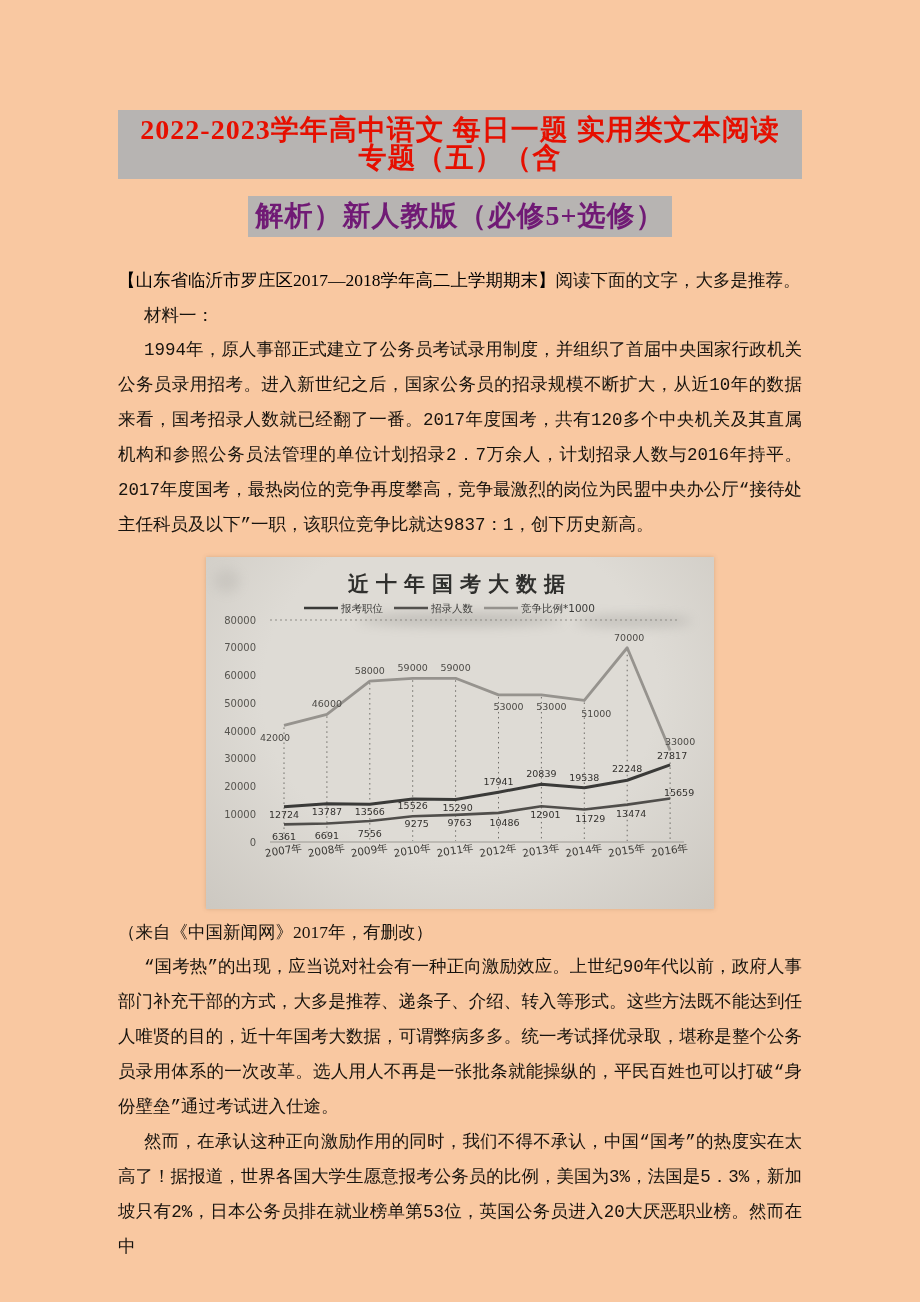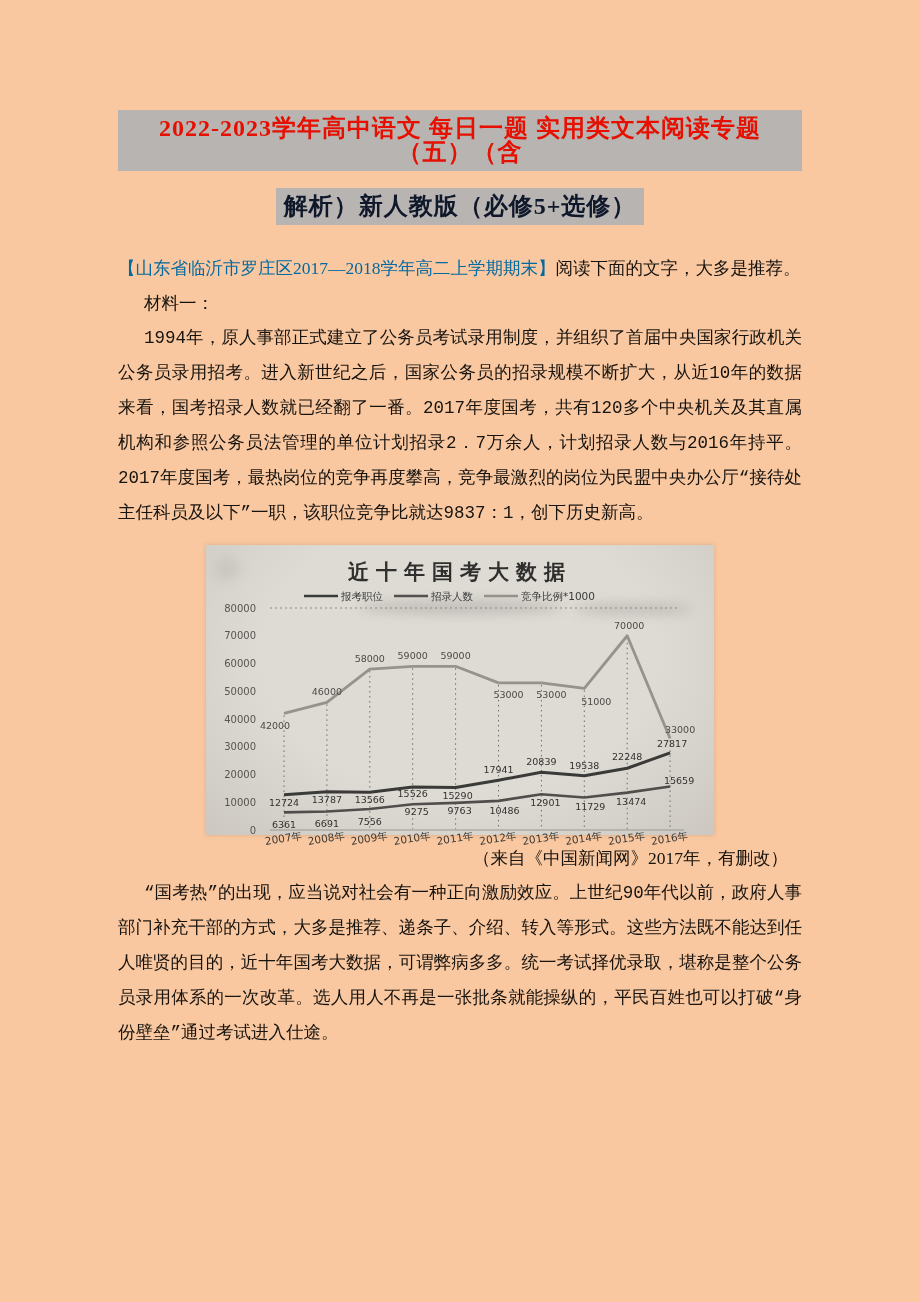--- a/index.html
+++ b/index.html
@@ -3,48 +3,48 @@
 <meta charset="utf-8">
 <style>
   html{background:#f9c8a1;}
   body{
     margin:0; width:920px; height:1302px; overflow:hidden;
     background:#f9c8a1;
     font-family:"Liberation Serif","DejaVu Serif",serif;
     color:#17130e;
   }
   .content{padding:110px 118px 0 118px;}
-  .doc-title{margin:0 0 26px 0; font-size:24px; font-weight:bold; text-align:center; line-height:1;}
+  .doc-title{margin:0 0 26px 0; font-size:28px; font-weight:bold; text-align:center; line-height:1;}
   .doc-title .hl{display:table; margin:0 auto 17px auto; padding:6px 8px 7px 8px; letter-spacing:1px;}
   p{margin:0; font-size:17.5px; line-height:35px;}
   .para{text-align:justify; text-indent:26px;font-family:Liberation Mono, monospace;}
   .heading{text-indent:26px;}
-  .caption{text-align:right; padding-right:14px;}
+  .caption{padding-right:14px;}
   figure.chart-photo{
-    margin:14px auto 0 auto; width:508px; height:290px; position:relative;
+    margin:14px auto 0 auto; width:508px; height:352px; position:relative;
     background:radial-gradient(ellipse at 50% 38%, #dedbd5 55%, #ccc8c1 100%);
     box-shadow:0 0 4px rgba(120,90,60,0.25);
   }
   .sm{position:absolute; background:#85837f; filter:blur(6px); border-radius:50%;}
   .sm1{left:152px; top:56px; width:205px; height:13px; opacity:.33;}
   .sm2{left:368px; top:58px; width:118px; height:12px; opacity:.30;}
   .sm3{left:8px; top:12px; width:26px; height:24px; opacity:.15;}
   svg{position:absolute; left:0; top:0;}
 </style>
 </head>
 <body style="background: rgb(249, 200, 161); color: rgb(23, 19, 14);">
 
 <div class="content">
 
   <h1 class="doc-title">
       <span class="hl" style="background: rgb(183, 180, 178); color: rgb(230, 15, 0);">2022-2023学年高中语文 每日一题 实用类文本阅读专题（五）（含</span>
-      <span class="hl" style="background: rgb(183, 180, 178); color: #0f172a;">解析）新人教版（必修5+选修）</span>
+      <span class="hl" style="background: rgb(183, 180, 178); color: #701a75;">解析）新人教版（必修5+选修）</span>
     </h1>
 
-  <p class="intro"><span class="red" style="color: #0369a1;">【山东省临沂市罗庄区2017—2018学年高二上学期期末】</span><span>阅读下面的文字，大多是推荐。</span></p>
+  <p class="intro"><span class="red" style="color: #000000;">【山东省临沂市罗庄区2017—2018学年高二上学期期末】</span><span>阅读下面的文字，大多是推荐。</span></p>
 
   <p class="heading">材料一：</p>
 
   <p class="para">1994年，原人事部正式建立了公务员考试录用制度，并组织了首届中央国家行政机关公务员录用招考。进入新世纪之后，国家公务员的招录规模不断扩大，从近10年的数据来看，国考招录人数就已经翻了一番。2017年度国考，共有120多个中央机关及其直属机构和参照公务员法管理的单位计划招录2．7万余人，计划招录人数与2016年持平。2017年度国考，最热岗位的竞争再度攀高，竞争最激烈的岗位为民盟中央办公厅“接待处主任科员及以下”一职，该职位竞争比就达9837：1，创下历史新高。</p>
 
   <figure class="chart-photo">
     <svg id="chart-svg" width="508" height="308" viewBox="0 0 508 308">
         <text x="254" y="34" text-anchor="middle" font-size="21" letter-spacing="7" fill="#2f2f2d" font-family="&quot;Liberation Serif&quot;,serif" font-weight="bold">近十年国考大数据</text>
         <line x1="98" y1="51" x2="132" y2="51" stroke="#3a3a38" stroke-width="2.6"></line>
         <text x="135" y="55" font-size="10.5" fill="#3a3a38" font-family="&quot;DejaVu Sans&quot;,&quot;Liberation Sans&quot;,sans-serif">报考职位</text>
@@ -120,14 +120,15 @@
     <div class="sm sm1"></div>
     <div class="sm sm2"></div>
     <div class="sm sm3"></div>
   </figure>
 
   <p class="caption" style="margin-top:6px;">（来自《中国新闻网》2017年，有删改）</p>
 
 
   <p class="para">“国考热”的出现，应当说对社会有一种正向激励效应。上世纪90年代以前，政府人事部门补充干部的方式，大多是推荐、递条子、介绍、转入等形式。这些方法既不能达到任人唯贤的目的，近十年国考大数据，可谓弊病多多。统一考试择优录取，堪称是整个公务员录用体系的一次改革。选人用人不再是一张批条就能操纵的，平民百姓也可以打破“身份壁垒”通过考试进入仕途。</p>
 
+  <p class="para">然而，在承认这种正向激励作用的同时，我们不得不承认，中国“国考”的热度实在太高了！据报道，世界各国大学生愿意报考公务员的比例，美国为3%，法国是5．3%，新加坡只有2%，日本公务员排在就业榜单第53位，英国公务员进入20大厌恶职业榜。然而在中</p>
 
 </div>
 
 </body></html>

